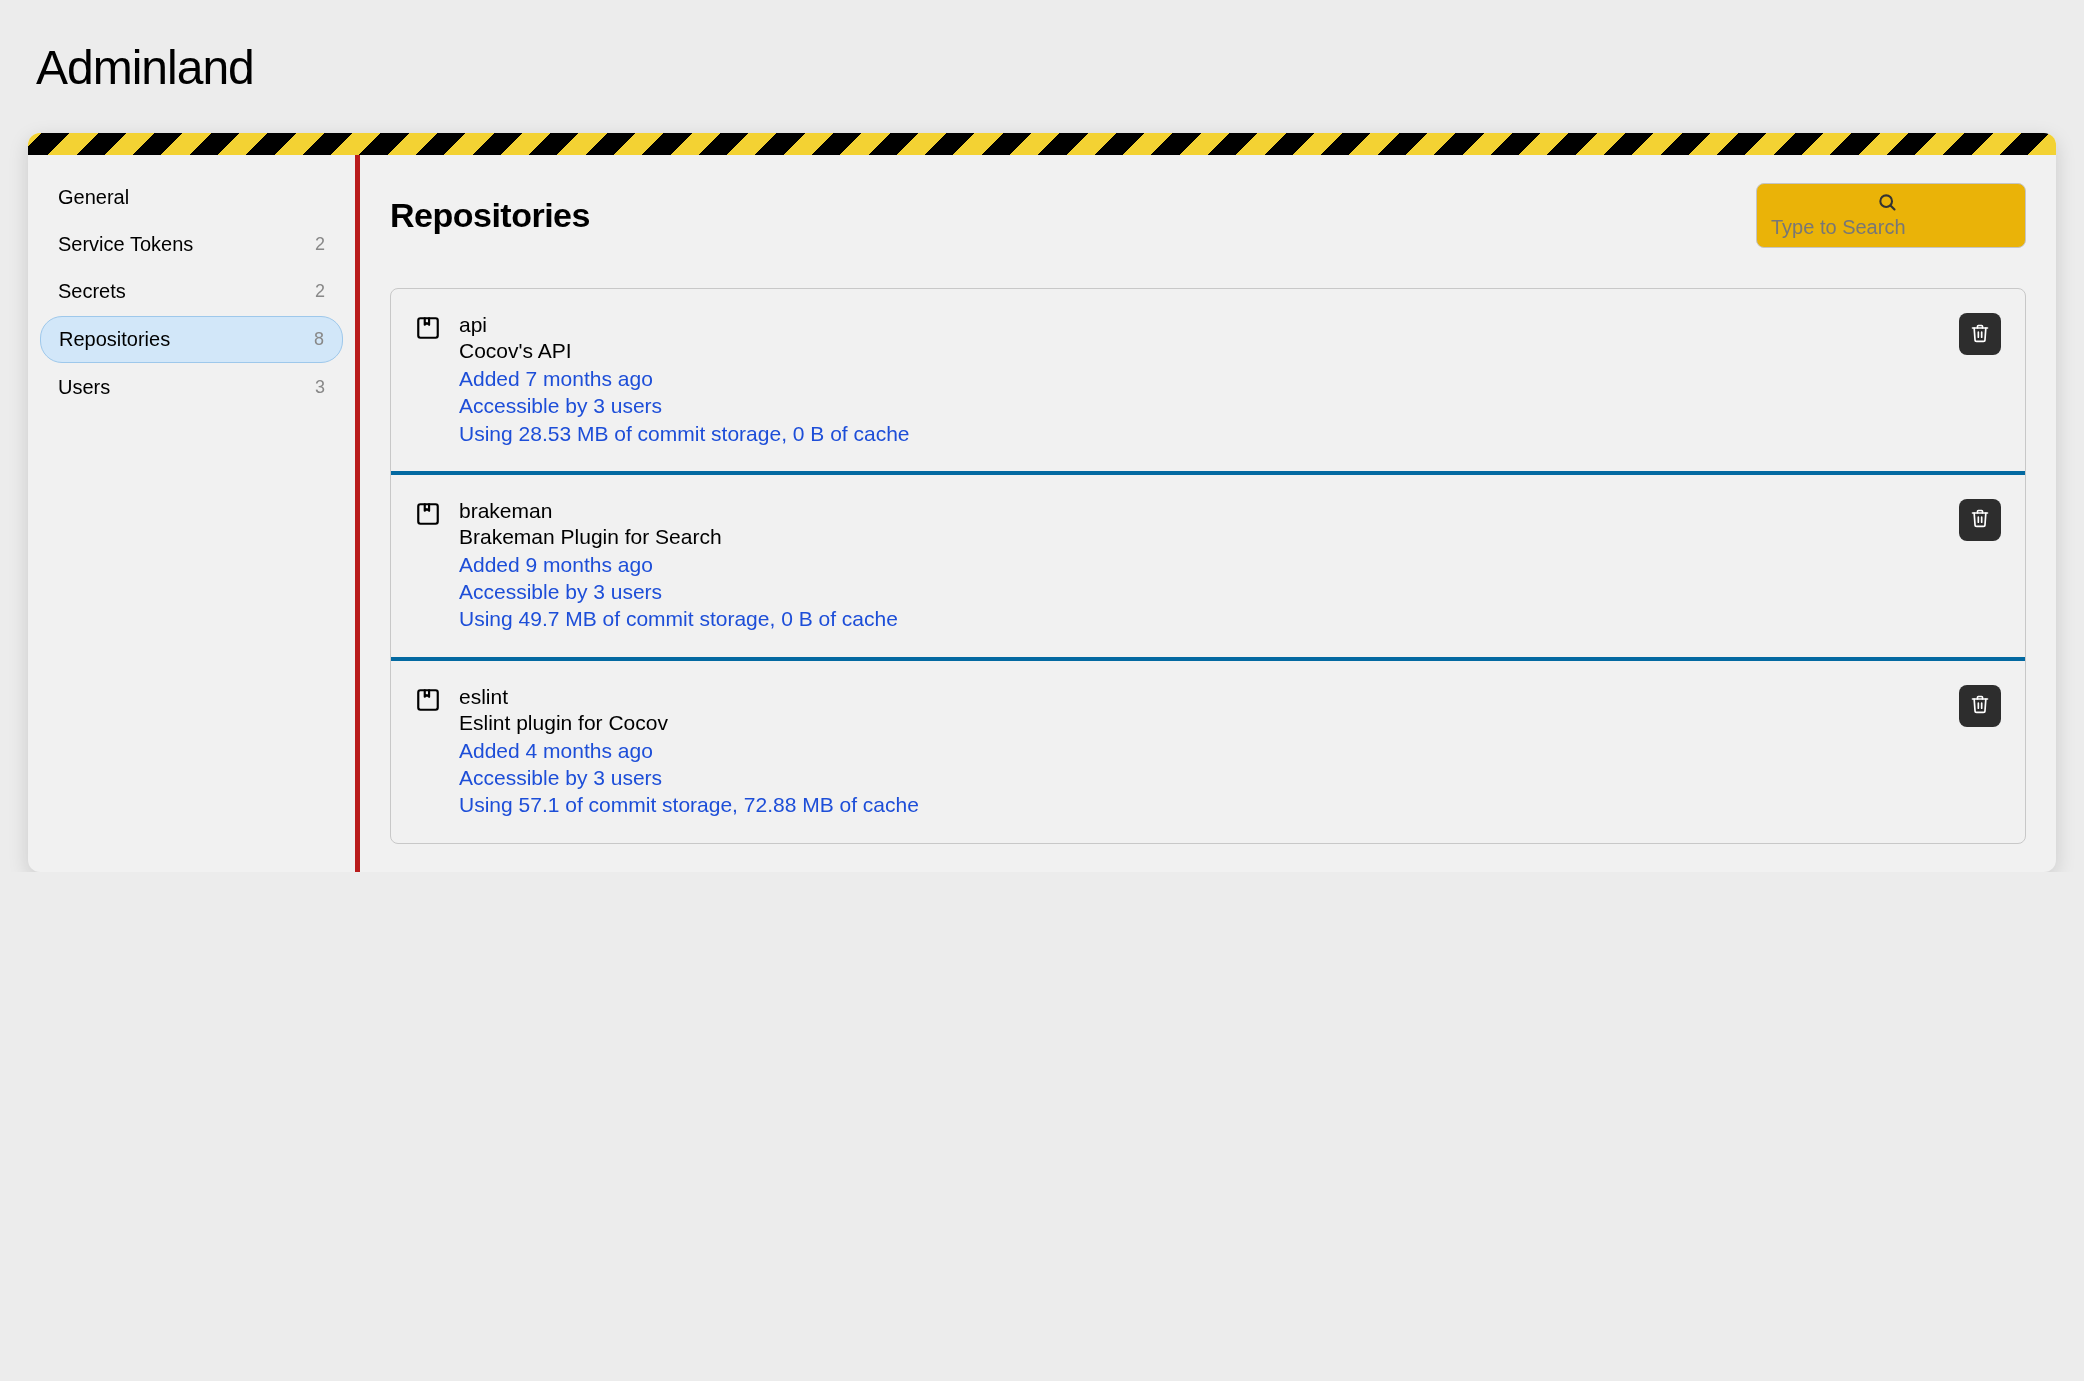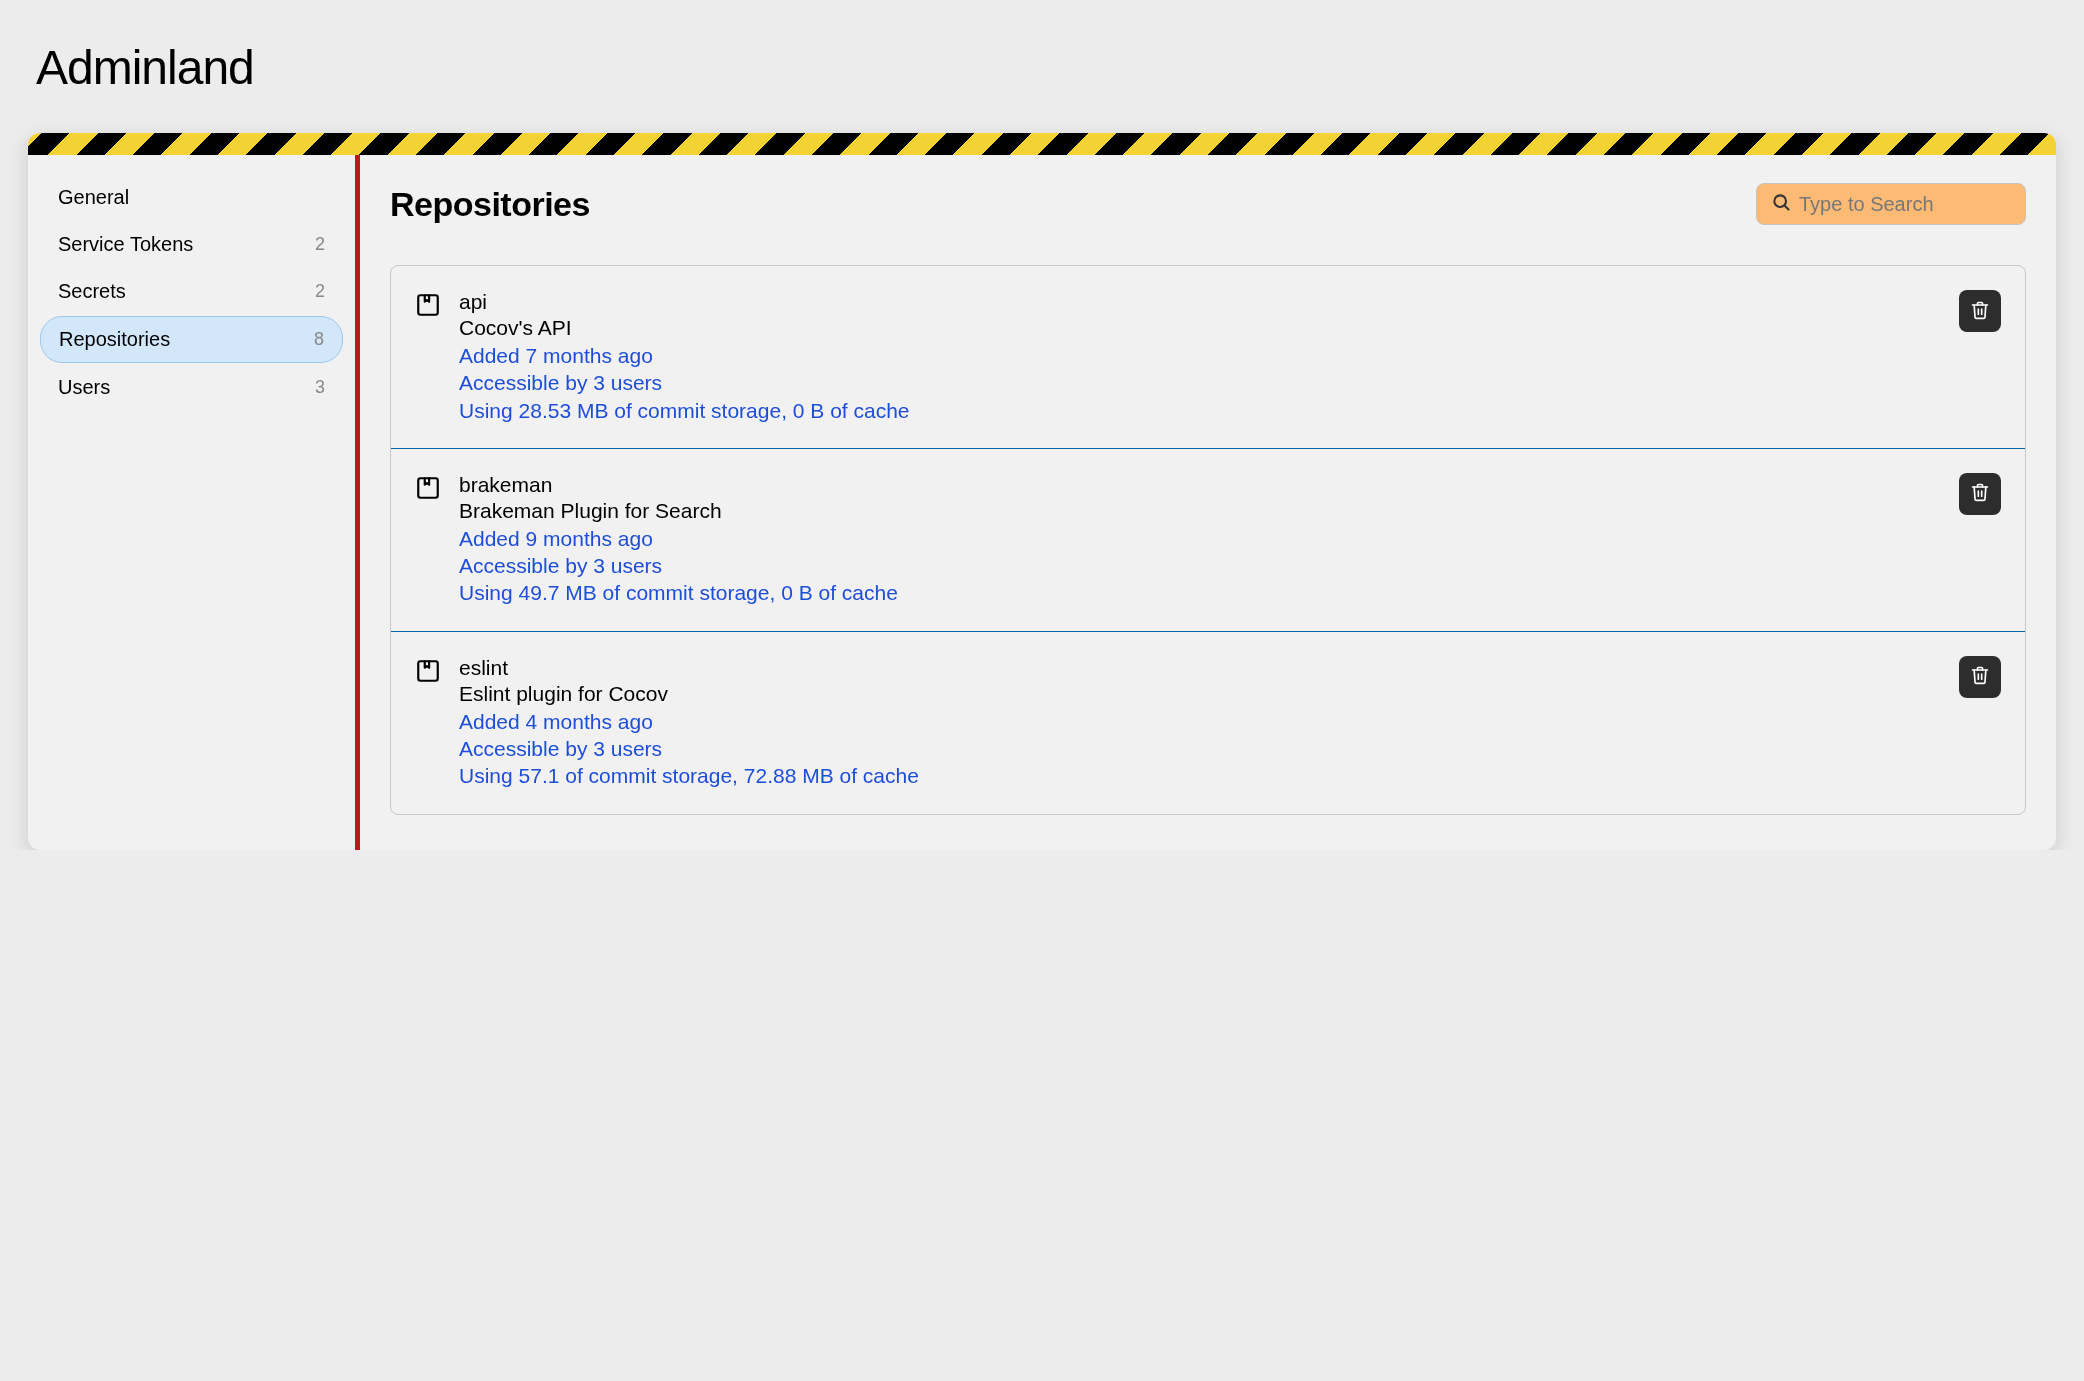--- a/index.html
+++ b/index.html
@@ -77,24 +77,25 @@
     }
     .main-title {
       font-size: 34px;
       font-weight: 700;
       letter-spacing: -0.5px;
     }
     .search-box {
       display: flex;
       align-items: center;
       border: 1px solid #c5c5c5;
-      background: #fdba74;
+      background: #eab308;
       border-radius: 8px;
       padding: 8px 14px;
       width: 270px;
+      flex-direction: column;
     }
     .search-box svg {
       margin-right: 8px;
       flex-shrink: 0;
     }
     .search-input {
       border: none;
       outline: none;
       font-size: 20px;
       color: #555;
@@ -107,21 +108,21 @@
     .repo-list {
       border: 1px solid #c8c8c8;
       border-radius: 8px;
       background: #f1f1f1;
       overflow: hidden;
     }
     .repo-item {
       display: flex;
       align-items: flex-start;
       padding: 24px 24px;
-      border-bottom: 1px solid #0369a1;
+      border-bottom: 4px solid #0369a1;
     }
     .repo-item:last-child {
       border-bottom: none;
     }
     .repo-icon {
       margin-right: 18px;
       margin-top: 2px;
       flex-shrink: 0;
     }
     .repo-info {

